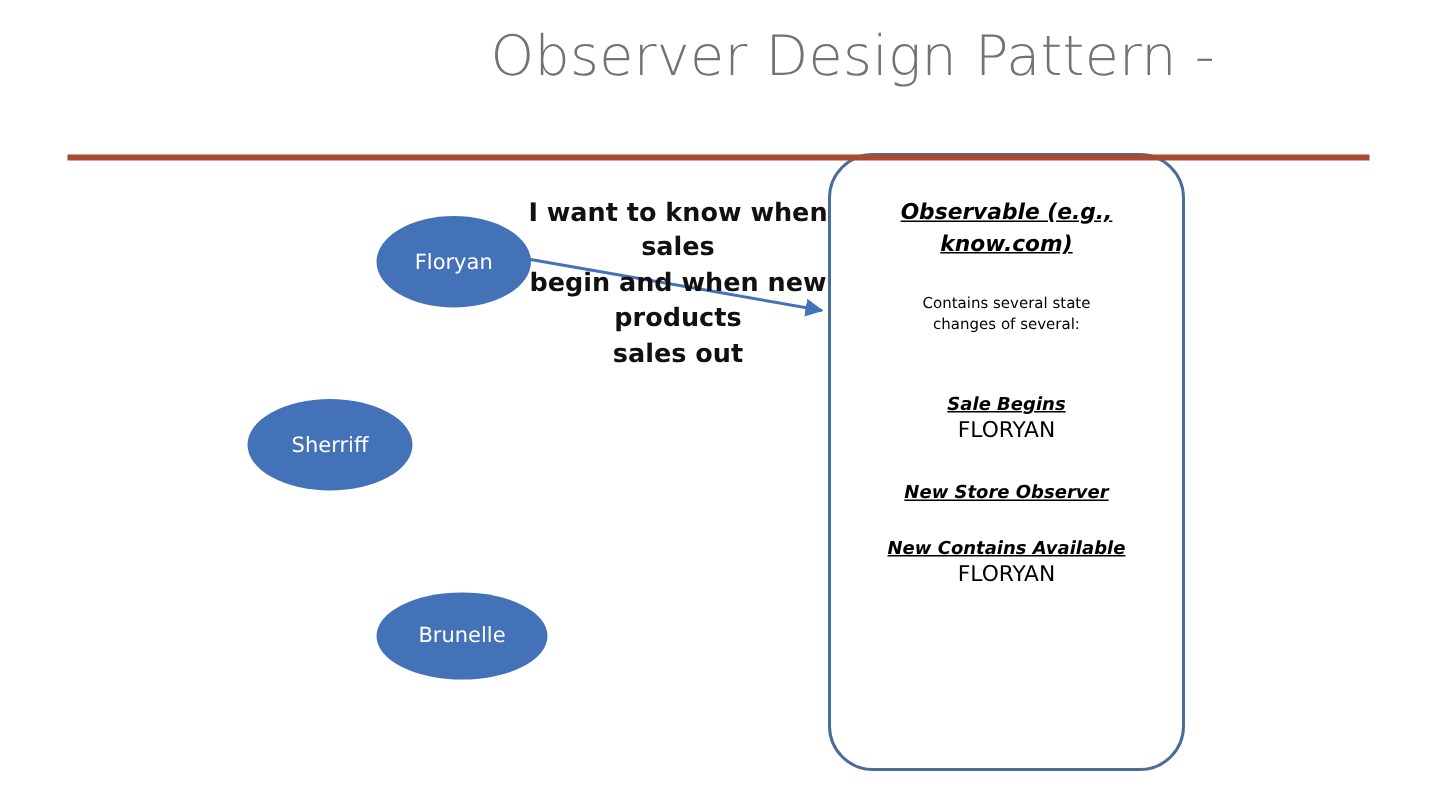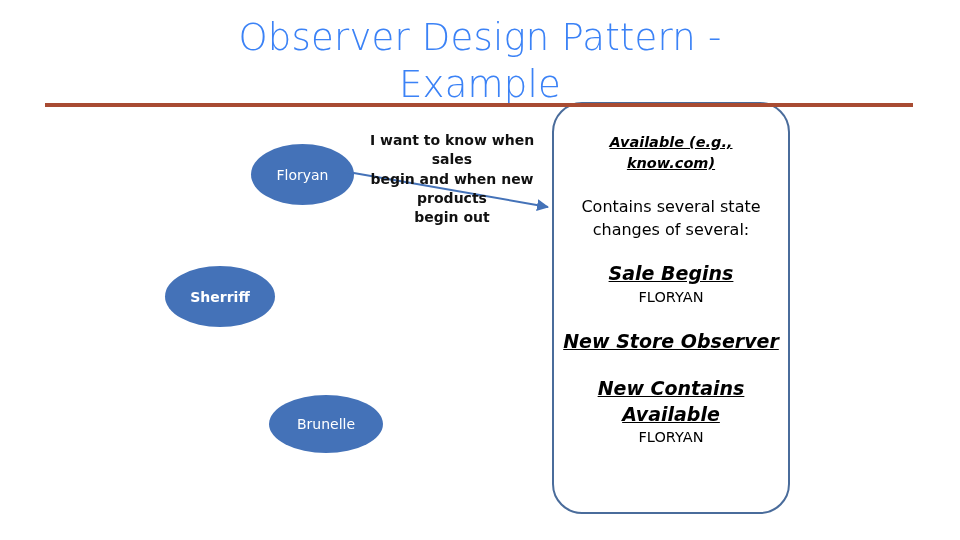--- a/index.html
+++ b/index.html
@@ -15,26 +15,26 @@
     overflow: hidden;
     font-family: "Liberation Sans", sans-serif;
   }
 
   
   .title {
     position: absolute;
     left: 150px;
     top: 14px;
     width: 660px;
-    text-align: center;
+    text-align: right;
     font-family: "DejaVu Sans", sans-serif;
     font-weight: 300;
     font-size: 37px;
     line-height: 1.28;
-    color: #3b82f6;
+    color: #737373;
     letter-spacing: 0.2px;
   }
 
   
   .divider {
     position: absolute;
     left: 45px;
     top: 103px;
     width: 868px;
     height: 4px;
@@ -63,43 +63,43 @@
     display: flex;
     align-items: center;
     justify-content: center;
     color: #ffffff;
     font-family: "DejaVu Sans", sans-serif;
     font-size: 14px;
     font-weight: 400;
     z-index: 3;
   }
   .ellipse-floryan  { left: 251px; top: 144px; width: 103px; height: 61px; }
-  .ellipse-sherriff { left: 165px; top: 266px; width: 110px; height: 61px; font-weight: bold; }
-  .ellipse-brunelle { left: 269px; top: 395px; width: 114px; height: 58px; }
+  .ellipse-sherriff { left: 165px; top: 266px; width: 110px; height: 61px; }
+  .ellipse-brunelle { left: 251px; top: 395px; width: 114px; height: 58px; }
 
   
   .connector {
     position: absolute;
     left: 330px;
     top: 155px;
     width: 240px;
     height: 70px;
     z-index: 4;
     overflow: visible;
   }
 
   
   .request-caption {
     position: absolute;
     left: 352px;
     top: 131px;
     width: 200px;
     text-align: center;
     font-family: "DejaVu Sans", sans-serif;
-    font-size: 14px;
+    font-size: 17px;
     font-weight: bold;
     line-height: 1.38;
     color: #111111;
     z-index: 6;
   }
 
   
   .box-heading {
     position: absolute;
     left: 560px;
@@ -116,38 +116,38 @@
   }
   .box-heading u { text-decoration: underline; }
 
   .box-subtitle {
     position: absolute;
     left: 560px;
     top: 196px;
     width: 222px;
     text-align: center;
     font-family: "DejaVu Sans", sans-serif;
-    font-size: 16px;
+    font-size: 10px;
     font-weight: 400;
     line-height: 1.42;
     color: #000000;
     z-index: 6;
   }
 
   .state-list {
     position: absolute;
     left: 560px;
     top: 261px;
     width: 222px;
     z-index: 6;
   }
   .state-item { text-align: center; }
   .state-name {
     font-family: "DejaVu Sans", sans-serif;
-    font-size: 19px;
+    font-size: 12px;
     font-weight: bold;
     font-style: italic;
     text-decoration: underline;
     color: #000000;
     line-height: 1.35;
   }
   .state-sub {
     font-family: "DejaVu Sans", sans-serif;
     font-size: 14.5px;
     font-weight: 400;
@@ -157,21 +157,20 @@
   .state-gap-1 { height: 22px; }
   .state-gap-2 { height: 21px; }
 </style>
 </head>
 <body>
 
 <div id="slide">
 
   <div class="title">
     <div>Observer Design Pattern -</div>
-    <div>Example</div>
   </div>
 
   <div class="divider"></div>
 
   <div class="observable-box"></div>
 
   <div class="ellipse ellipse-floryan">
     <span>Floryan</span>
   </div>
   <div class="ellipse ellipse-sherriff">
@@ -186,25 +185,25 @@
       <marker id="arrowhead" markerWidth="7" markerHeight="7" refX="5.5" refY="3" orient="auto" markerUnits="strokeWidth">
         <path d="M0,0 L6,3 L0,6 z" fill="#4472b8"></path>
       </marker>
     </defs>
     <line x1="18" y1="17" x2="218" y2="52" stroke="#4472b8" stroke-width="2" marker-end="url(#arrowhead)"></line>
   </svg>
 
   <div class="request-caption">
     <div>I want to know when sales</div>
     <div>begin and when new products</div>
-    <div>begin out</div>
+    <div>sales out</div>
   </div>
 
   <div class="box-heading">
-    <u>Available (e.g.,</u><br>
+    <u>Observable (e.g.,</u><br>
     <u>know.com)</u>
   </div>
 
   <div class="box-subtitle">
     <div>Contains several state</div>
     <div>changes of several:</div>
   </div>
 
   <div class="state-list">
 

